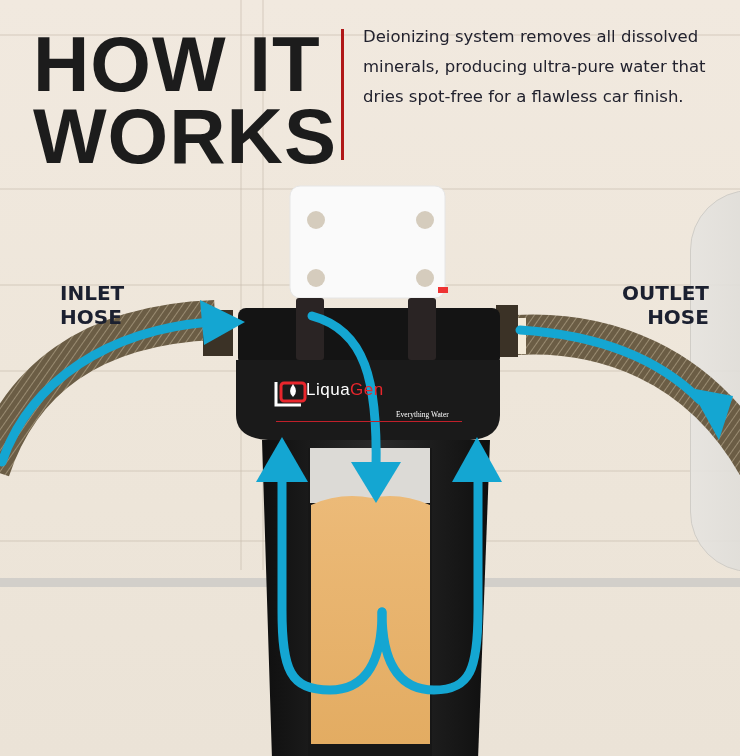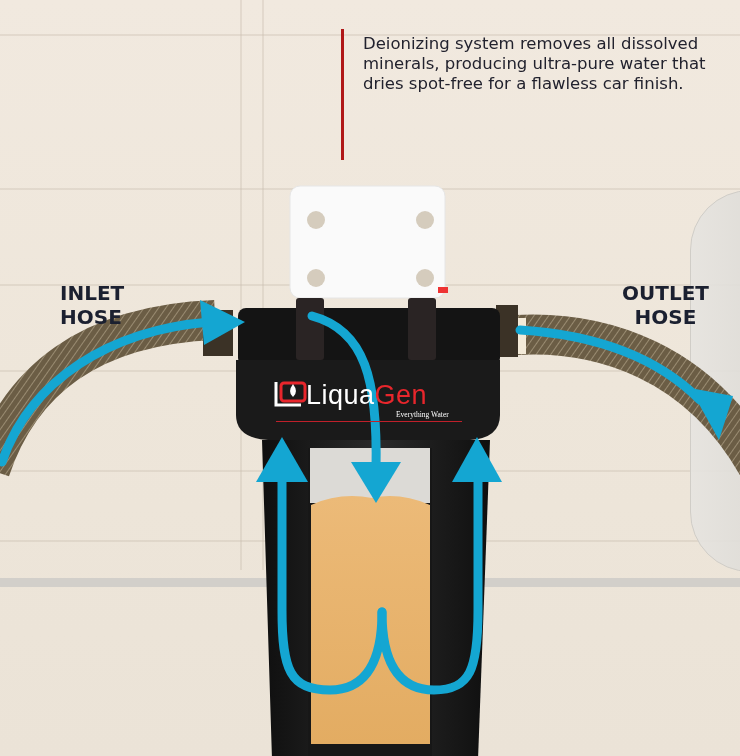--- a/index.html
+++ b/index.html
@@ -9,32 +9,32 @@
   
   .panel-line { position: absolute; left: 0; width: 740px; height: 2px; background: rgba(200,190,175,0.35); }
   .panel-vline { position: absolute; top: 0; width: 2px; background: rgba(200,190,175,0.35); }
   .floor-line { position: absolute; left: 0; top: 578px; width: 740px; height: 9px; background: #d2cfca; }
   .car { position: absolute; left: 690px; top: 190px; width: 120px; height: 380px; border-radius: 60px 0 0 60px;
     background: linear-gradient(90deg, rgba(230,228,224,0.9), rgba(215,213,208,0.9)); border: 1px solid #d0cdc7; }
 
   .title { position: absolute; left: 33px; top: 28px; font-family: "Liberation Sans", sans-serif; font-weight: 700;
     font-size: 78px; line-height: 72px; letter-spacing: 1px; color: #1c1c1c; }
   .divider { position: absolute; left: 341px; top: 29px; width: 3px; height: 131px; background: #b01818; }
-  .desc { position: absolute; left: 363px; top: 34px; width: 370px; font-family: "DejaVu Sans", sans-serif;
-    font-size: 16.5px; line-height: 20px; color: #22222e; }
+  .desc { position: absolute; left: 363px; top: 22px; width: 370px; font-family: "DejaVu Sans", sans-serif;
+    font-size: 16.5px; line-height: 30px; color: #22222e; }
 
   .hose-label { position: absolute; font-family: "DejaVu Sans", sans-serif; font-weight: 700; font-size: 20px;
-    line-height: 24px; color: #1b2030; text-align: center; }
+    line-height: 24px; color: #1b2030; text-align: right; }
   .inlet-label { left: 27px; top: 281px; text-align: left; margin-left: 33px; }
   .outlet-label { left: 622px; top: 281px; }
 
   svg.art { position: absolute; left: 0; top: 0; }
 
   .brand { position: absolute; left: 272px; top: 380px; display: flex; align-items: center; }
-  .brand-text { font-family: "Liberation Sans", sans-serif; font-size: 27px; font-weight: 400; color: #fff; letter-spacing: 0.5px; }
+  .brand-text { font-family: "Liberation Sans", sans-serif; font-size: 17px; font-weight: 400; color: #fff; letter-spacing: 0.5px; }
   .brand-text .gen { color: #e8262c; }
   .tagline { position: absolute; left: 396px; top: 410px; font-family: Liberation Serif, serif; font-size: 7.5px; color: #fff; }
   .brand-rule { position: absolute; left: 276px; top: 421px; width: 186px; height: 1px; background: #c0202a; }
 </style>
 </head>
 <body>
 
 <div class="stage">
 
   <div class="panel-line" style="top:34px"></div>
@@ -107,20 +107,24 @@
       <polygon points="690,388 733,396 719,440"></polygon>
     </g>
 
     <g>
       <path d="M 276 382 L 276 405 L 301 405" fill="none" stroke="#fff" stroke-width="3"></path>
       <rect x="281" y="383" width="24" height="18" rx="3" fill="none" stroke="#e8262c" stroke-width="3"></rect>
       <path d="M 293 384 Q 287 392 293 397 Q 299 392 293 384 Z" fill="#fff"></path>
     </g>
   </svg>
 
+  <div class="title">
+    <div>HOW IT</div>
+    <div>WORKS</div>
+  </div>
   <div class="divider"></div>
   <div class="desc">Deionizing system removes all dissolved minerals, producing ultra-pure water that dries spot-free for a flawless car finish.</div>
 
   <div class="hose-label inlet-label">
     <div>INLET</div>
     <div>HOSE</div>
   </div>
   <div class="hose-label outlet-label">
     <div>OUTLET</div>
     <div>HOSE</div>

